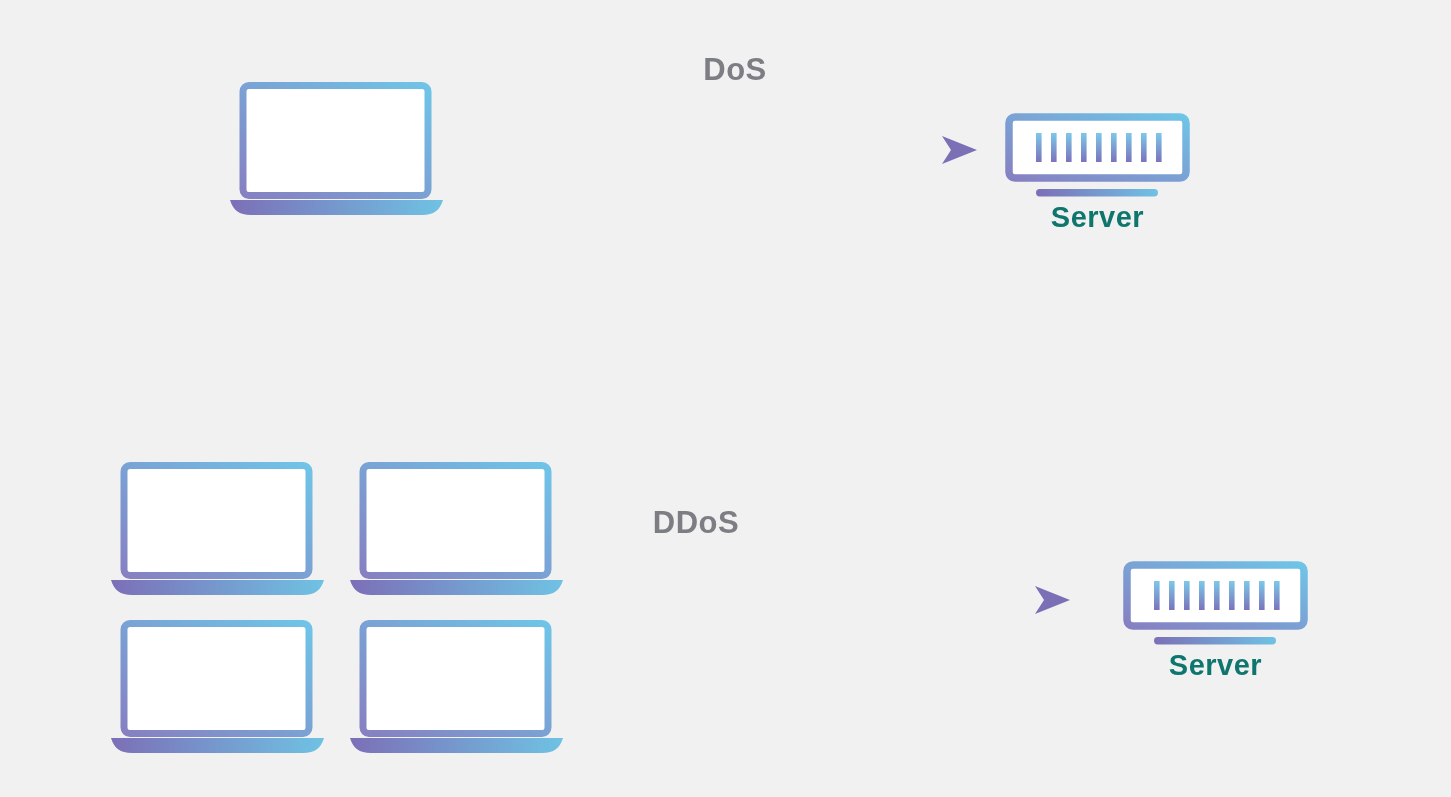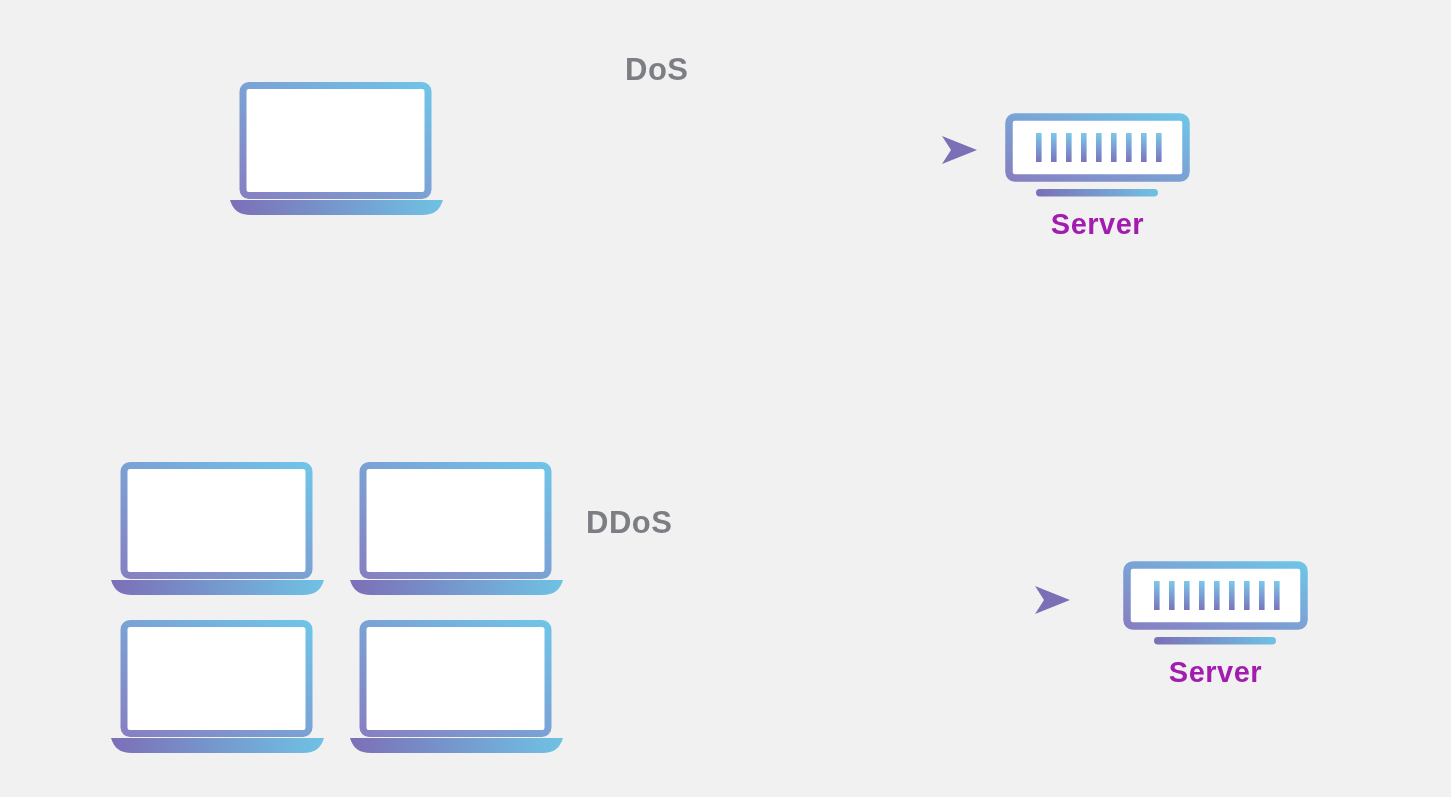--- a/index.html
+++ b/index.html
@@ -13,35 +13,35 @@
     position: relative;
     width: 1451px;
     height: 797px;
     background: #f1f1f2;
     overflow: hidden;
   }
   .abs { position: absolute; }
   .flow-label {
     position: absolute;
     width: 220px;
+    text-align: center;
     font-size: 31px;
     font-weight: 700;
     color: #7c7e84;
     letter-spacing: 0.5px;
   }
   .server {
     position: absolute;
     width: 185px;
     text-align: center;
   }
   .server-label {
-    margin-top: 7px;
     font-size: 29px;
     font-weight: 700;
-    color: #a21caf;
+    color: #0f766e;
     letter-spacing: 0.5px;
   }
   svg { display: block; }
   .defs-holder { position: absolute; width: 0; height: 0; }
 </style>
 </head>
 <body>
 
 <div class="canvas">
 

